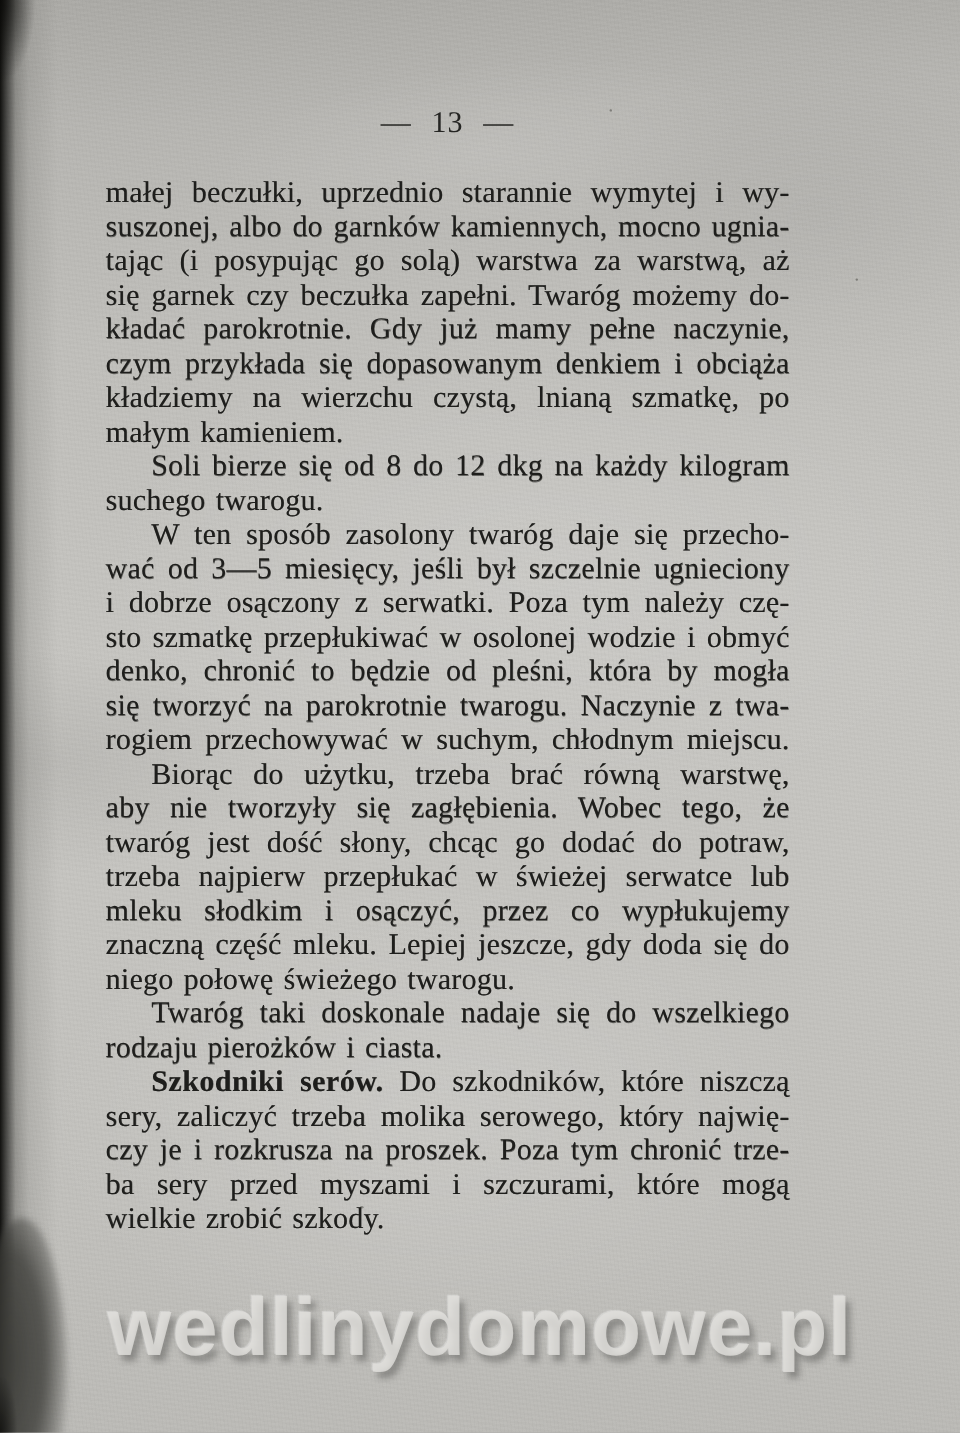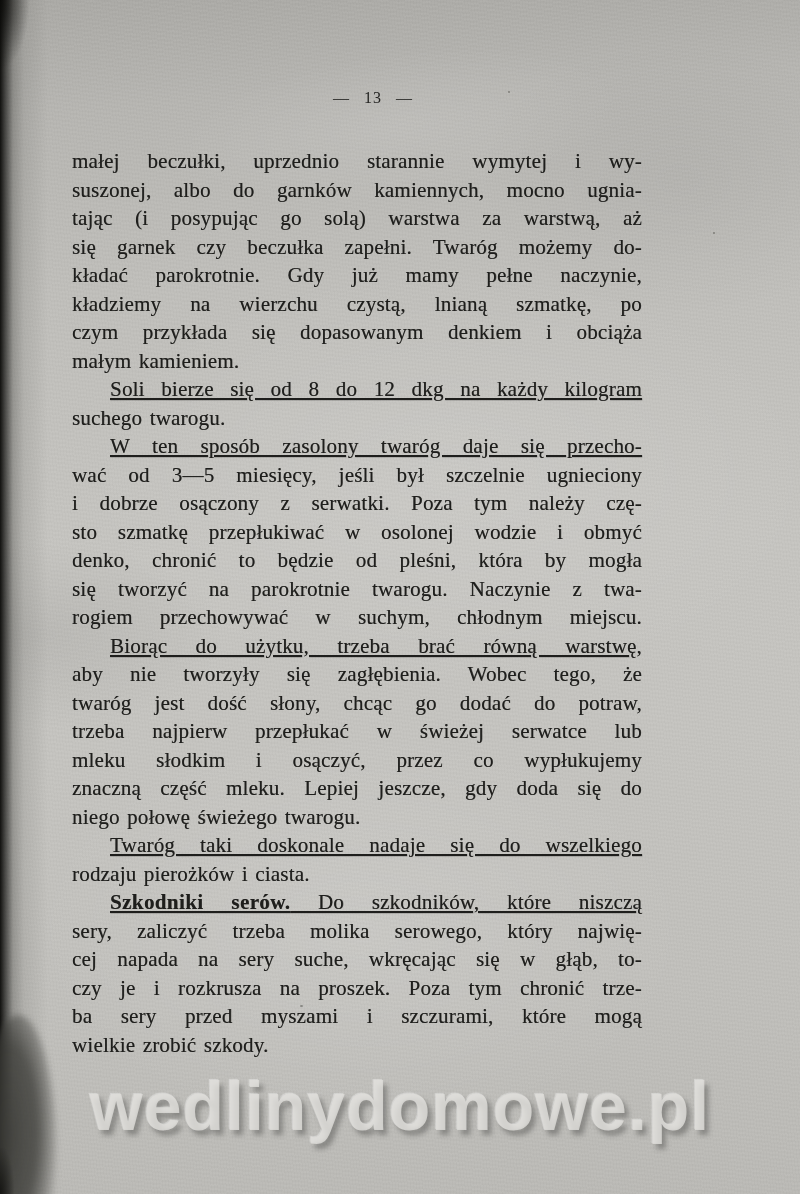--- a/index.html
+++ b/index.html
@@ -64,35 +64,35 @@
   }
   .speck { position: absolute; border-radius: 50%; background: rgba(40,40,36,0.4); pointer-events: none; }
   .speck.s1 { left: 545px; top: 701px; width: 3px; height: 3px; }
   .speck.s2 { left: 508px; top: 91px;  width: 2px; height: 2px; }
   .speck.s3 { left: 713px; top: 232px; width: 2px; height: 2px; }
   .speck.s4 { left: 300px; top: 1005px; width: 3px; height: 2px; }
 
   .page-number {
     position: absolute; top: 89px; left: 88px; width: 570px;
     text-align: center;
-    font-size: 16px; letter-spacing: 1px; word-spacing: 9px;
+    font-size: 25px; letter-spacing: 1px; word-spacing: 9px;
     color: #252523;
     filter: blur(0.3px);
   }
   .text-block {
-    position: absolute; top: 147px; left: 72px; width: 570px;
-    font-size: 21px; line-height: 28.5px;
+    position: absolute; top: 147px; left: 88px; width: 570px;
+    font-size: 25px; line-height: 28.5px;
     letter-spacing: 0.2px; word-spacing: 2px;
     color: #1e1e1c;
     text-shadow: 0.3px 0.3px 0.5px rgba(25,25,22,0.55);
     filter: blur(0.25px);
   }
   .line { text-align: justify; text-align-last: justify; }
   .line.last { text-align: right; text-align-last: left; }
-  .para.indent .line:first-child { text-indent: 38px; text-decoration: underline; }
+  .para.indent .line:first-child { text-indent: 38px; }
   .line b { font-weight: bold; letter-spacing: 0.4px; }
 
   .watermark {
     position: absolute; top: 1072px; left: 50%;
     transform: translateX(-50%);
     white-space: nowrap;
     font-family: "Liberation Sans", "DejaVu Sans", sans-serif;
     font-weight: bold;
     font-size: 68px; line-height: 1; letter-spacing: 1px;
     color: rgba(223,222,219,0.82);
@@ -111,22 +111,22 @@
 
   <div class="page-number">— 13 —</div>
 
   <div class="text-block">
       <div class="para">
         <div class="line">małej beczułki, uprzednio starannie wymytej i wy-</div>
         <div class="line">suszonej, albo do garnków kamiennych, mocno ugnia-</div>
         <div class="line">tając (i posypując go solą) warstwa za warstwą, aż</div>
         <div class="line">się garnek czy beczułka zapełni. Twaróg możemy do-</div>
         <div class="line">kładać parokrotnie. Gdy już mamy pełne naczynie,</div>
+        <div class="line">czym przykłada się dopasowanym denkiem i obciąża</div>
         <div class="line">kładziemy na wierzchu czystą, lnianą szmatkę, po</div>
-        <div class="line">czym przykłada się dopasowanym denkiem i obciąża</div>
         <div class="line last">małym kamieniem.</div>
       </div>
       <div class="para indent">
         <div class="line">Soli bierze się od 8 do 12 dkg na każdy kilogram</div>
         <div class="line last">suchego twarogu.</div>
       </div>
       <div class="para indent">
         <div class="line">W ten sposób zasolony twaróg daje się przecho-</div>
         <div class="line">wać od 3—5 miesięcy, jeśli był szczelnie ugnieciony</div>
         <div class="line">i dobrze osączony z serwatki. Poza tym należy czę-</div>
@@ -144,21 +144,20 @@
         <div class="line">znaczną część mleku.  Lepiej jeszcze, gdy doda się do</div>
         <div class="line last">niego połowę świeżego twarogu.</div>
       </div>
       <div class="para indent">
         <div class="line">Twaróg taki doskonale nadaje się do wszelkiego</div>
         <div class="line last">rodzaju pierożków i ciasta.</div>
       </div>
       <div class="para indent">
         <div class="line"><b>Szkodniki serów.</b> Do szkodników, które niszczą</div>
         <div class="line">sery, zaliczyć trzeba molika serowego, który najwię-</div>
-        <div class="line">cej napada na sery suche, wkręcając się w głąb, to-</div>
         <div class="line">czy je i rozkrusza na proszek. Poza tym chronić trze-</div>
         <div class="line">ba sery przed myszami i szczurami, które mogą</div>
         <div class="line last">wielkie zrobić szkody.</div>
       </div>
     </div>
 
   <div class="watermark">wedlinydomowe.pl</div>
 
   <div class="left-edge"></div>
   <div class="corner-tl"></div>

